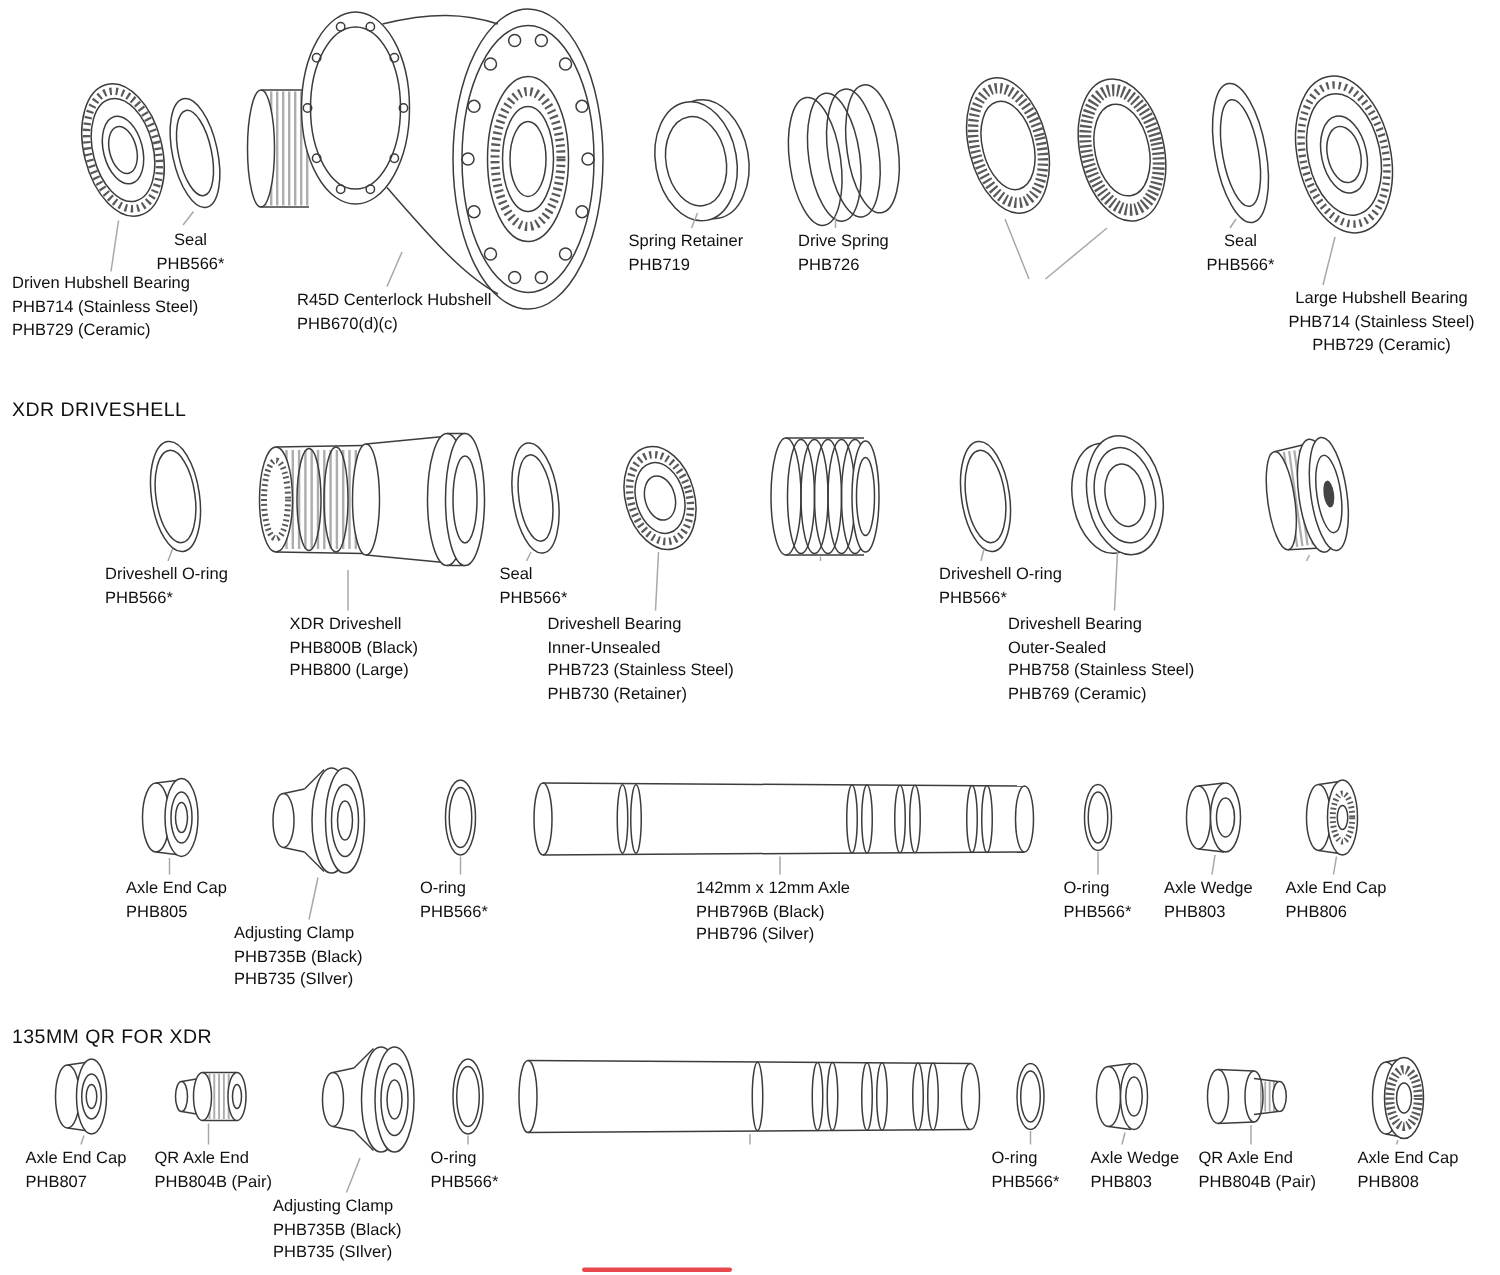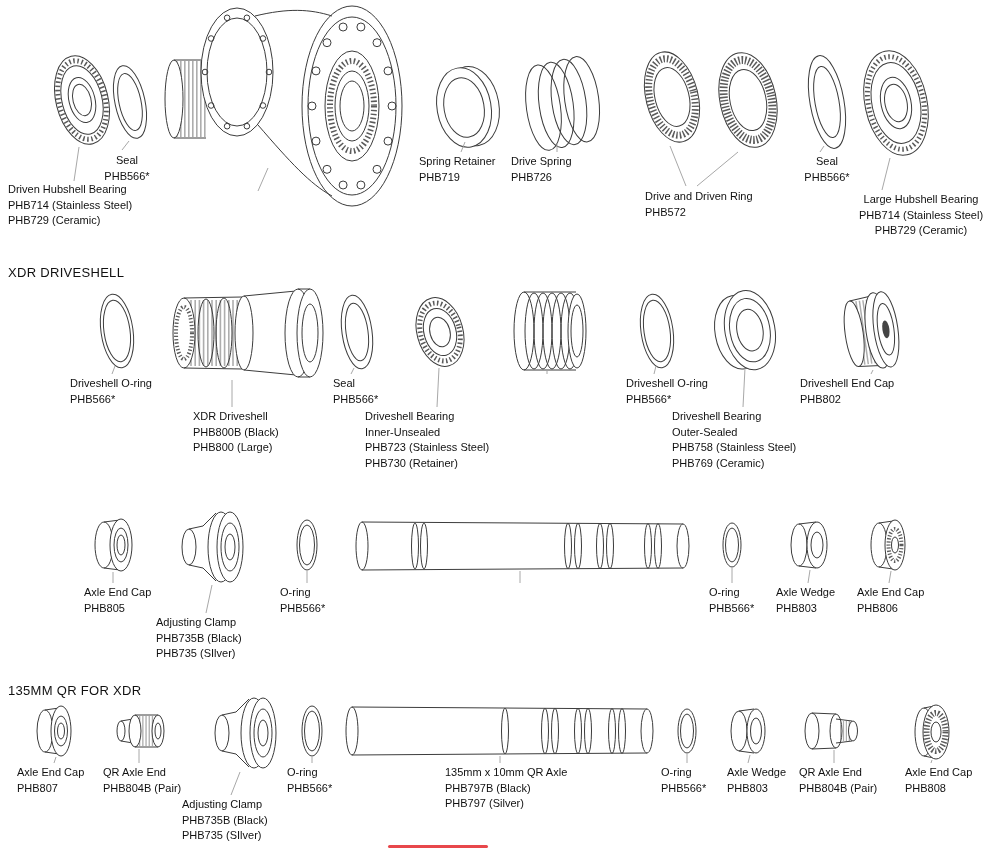--- a/index.html
+++ b/index.html
@@ -378,31 +378,31 @@
 
   <div class="lbl" style="left:92px;top:153px;width:70px;text-align:center">
     <div>Seal</div>
     <div>PHB566*</div>
   </div>
   <div class="lbl" style="left:8px;top:182px">
     <div>Driven Hubshell Bearing</div>
     <div>PHB714 (Stainless Steel)</div>
     <div>PHB729 (Ceramic)</div>
   </div>
+  <div class="lbl" style="left:198px;top:193px">
+    <div>R45D Centerlock Hubshell</div>
+    <div>PHB670(d)(c)</div>
+  </div>
   <div class="lbl" style="left:419px;top:154px">
     <div>Spring Retainer</div>
     <div>PHB719</div>
   </div>
-  <div class="lbl" style="left:511px;top:154px">
+  <div class="lbl" style="left:532px;top:154px">
     <div>Drive Spring</div>
     <div>PHB726</div>
-  </div>
-  <div class="lbl" style="left:645px;top:189px">
-    <div>Drive and Driven Ring</div>
-    <div>PHB572</div>
   </div>
   <div class="lbl" style="left:797px;top:154px;width:60px;text-align:center">
     <div>Seal</div>
     <div>PHB566*</div>
   </div>
   <div class="lbl" style="left:837px;top:192px;width:168px;text-align:center">
     <div>Large Hubshell Bearing</div>
     <div>PHB714 (Stainless Steel)</div>
     <div>PHB729 (Ceramic)</div>
   </div>
@@ -429,38 +429,39 @@
   <div class="lbl" style="left:626px;top:376px">
     <div>Driveshell O-ring</div>
     <div>PHB566*</div>
   </div>
   <div class="lbl" style="left:672px;top:409px">
     <div>Driveshell Bearing</div>
     <div>Outer-Sealed</div>
     <div>PHB758 (Stainless Steel)</div>
     <div>PHB769 (Ceramic)</div>
   </div>
-  <div class="lbl" style="left:800px;top:376px">
-    <div>Driveshell End Cap</div>
-    <div>PHB802</div>
-  </div>
 
   <div class="lbl" style="left:84px;top:585px">
     <div>Axle End Cap</div>
     <div>PHB805</div>
   </div>
   <div class="lbl" style="left:156px;top:615px">
     <div>Adjusting Clamp</div>
     <div>PHB735B (Black)</div>
     <div>PHB735 (SIlver)</div>
   </div>
   <div class="lbl" style="left:280px;top:585px">
     <div>O-ring</div>
     <div>PHB566*</div>
   </div>
+  <div class="lbl" style="left:464px;top:585px">
+    <div>142mm x 12mm Axle</div>
+    <div>PHB796B (Black)</div>
+    <div>PHB796 (Silver)</div>
+  </div>
   <div class="lbl" style="left:709px;top:585px">
     <div>O-ring</div>
     <div>PHB566*</div>
   </div>
   <div class="lbl" style="left:776px;top:585px">
     <div>Axle Wedge</div>
     <div>PHB803</div>
   </div>
   <div class="lbl" style="left:857px;top:585px">
     <div>Axle End Cap</div>
@@ -477,25 +478,20 @@
   </div>
   <div class="lbl" style="left:182px;top:797px">
     <div>Adjusting Clamp</div>
     <div>PHB735B (Black)</div>
     <div>PHB735 (SIlver)</div>
   </div>
   <div class="lbl" style="left:287px;top:765px">
     <div>O-ring</div>
     <div>PHB566*</div>
   </div>
-  <div class="lbl" style="left:445px;top:765px">
-    <div>135mm x 10mm QR Axle</div>
-    <div>PHB797B (Black)</div>
-    <div>PHB797 (Silver)</div>
-  </div>
   <div class="lbl" style="left:661px;top:765px">
     <div>O-ring</div>
     <div>PHB566*</div>
   </div>
   <div class="lbl" style="left:727px;top:765px">
     <div>Axle Wedge</div>
     <div>PHB803</div>
   </div>
   <div class="lbl" style="left:799px;top:765px">
     <div>QR Axle End</div>

